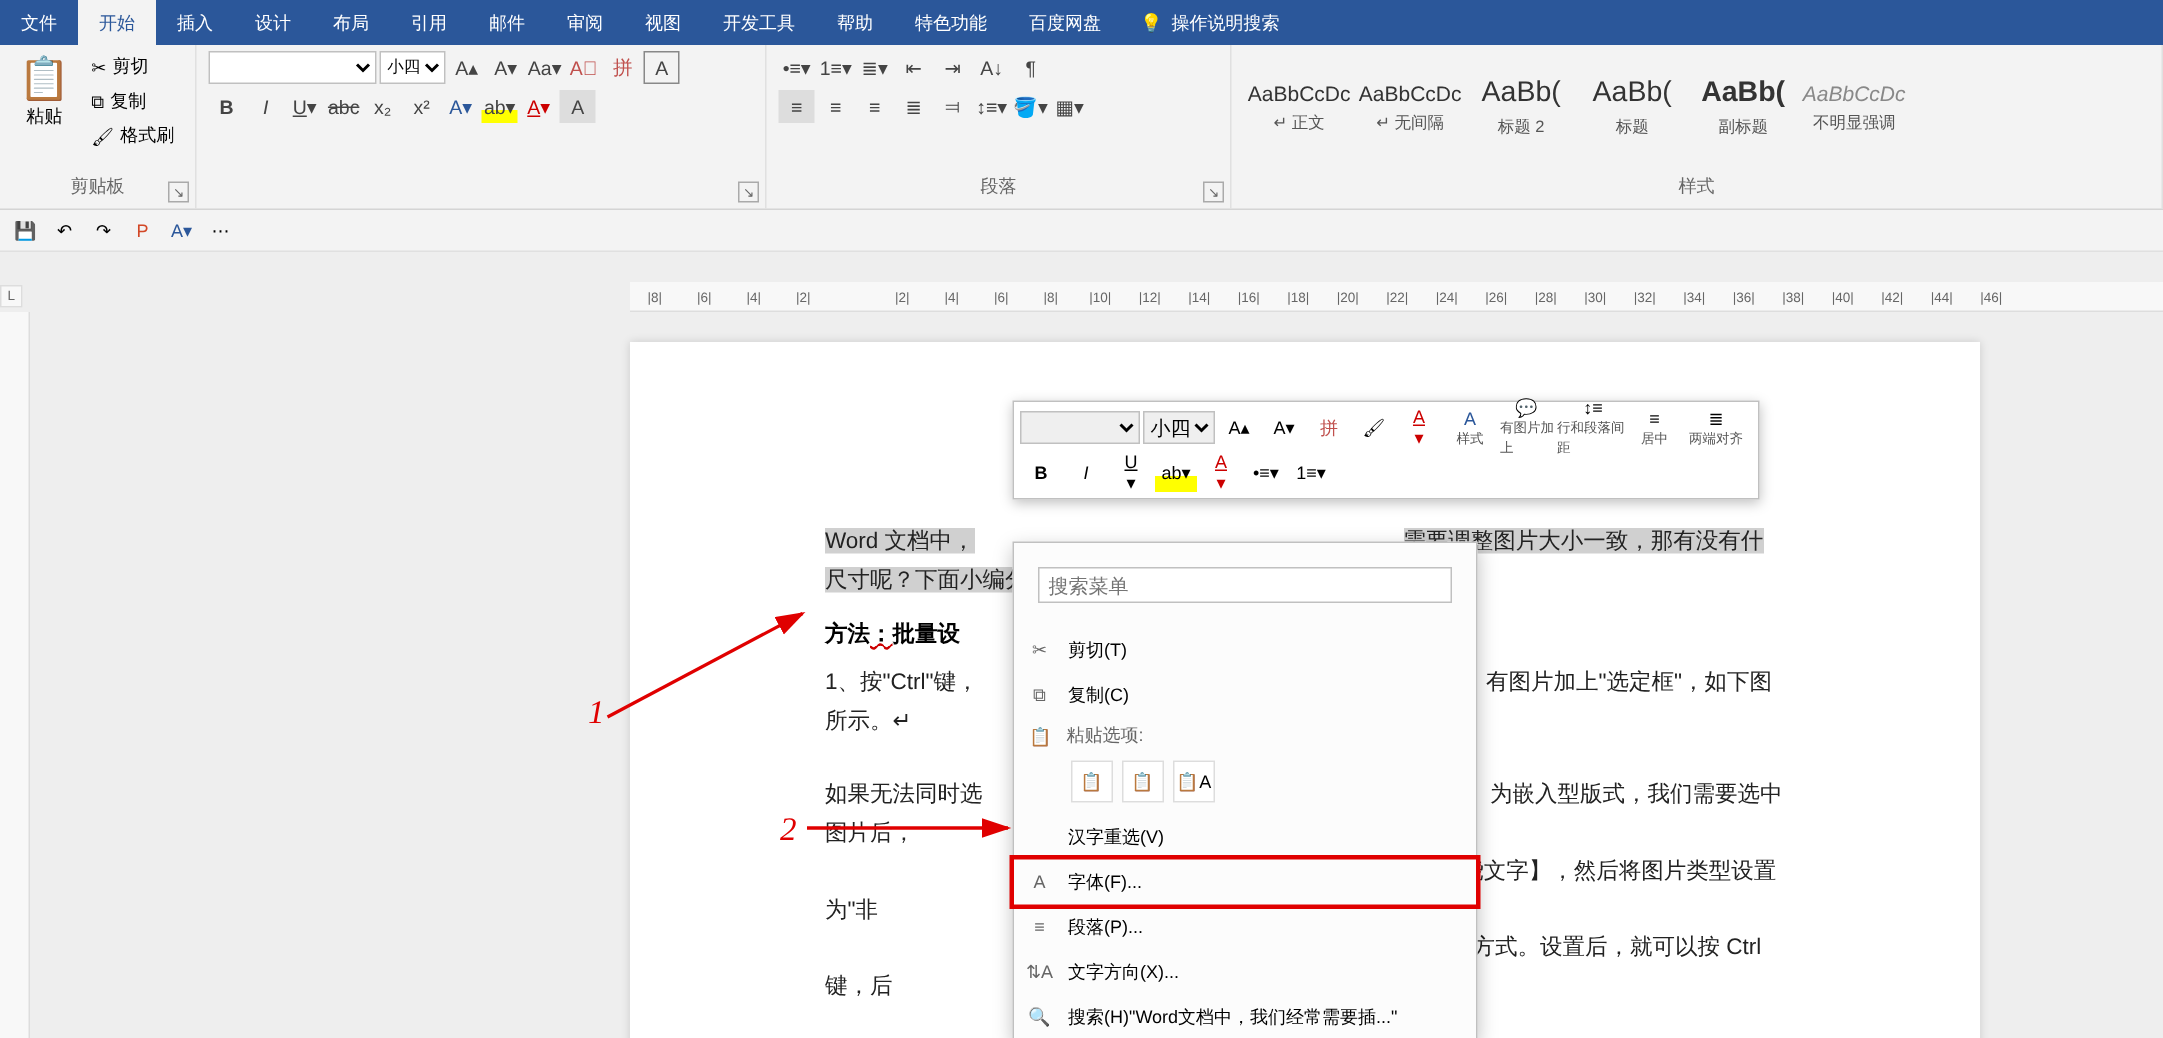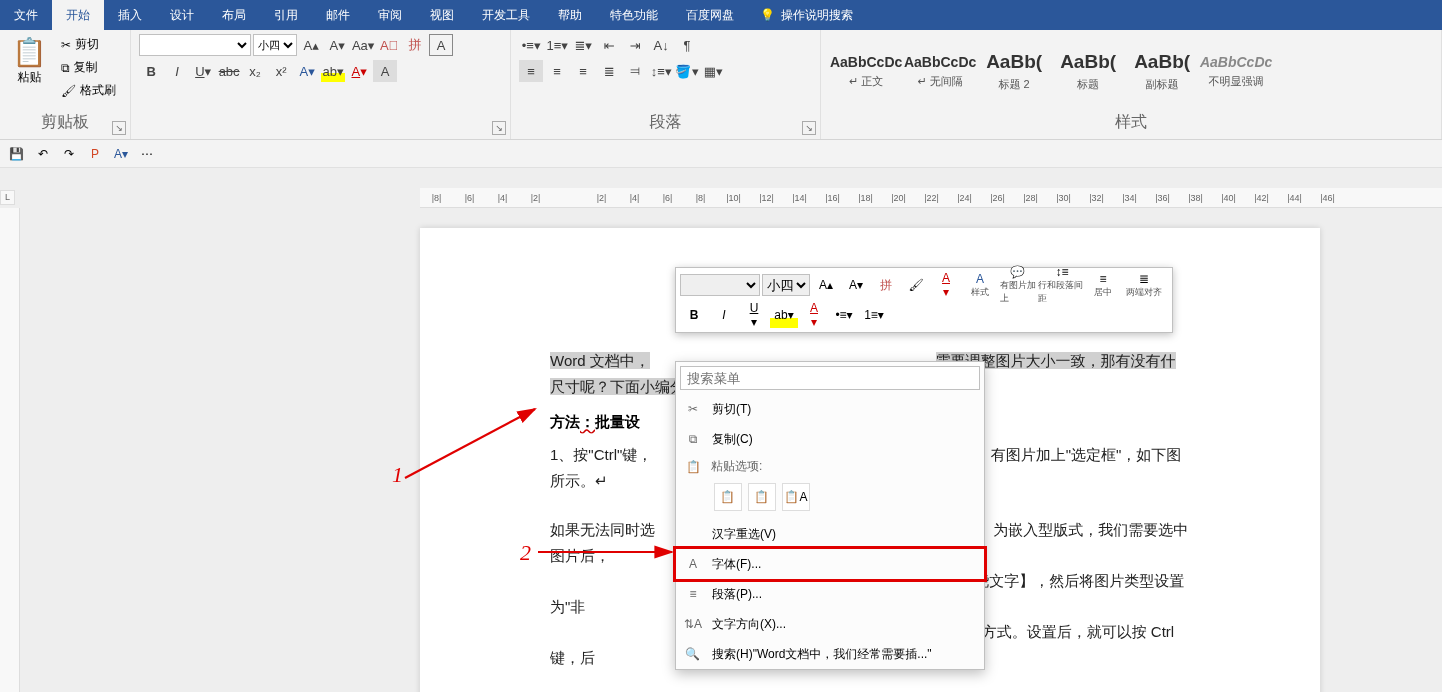--- a/index.html
+++ b/index.html
@@ -3,53 +3,53 @@
 <meta charset="utf-8">
 <style>
 * { box-sizing: border-box; margin: 0; padding: 0; }
 body { font-family: "Microsoft YaHei", "Segoe UI", sans-serif; font-size: 12px; background: #f0f0f0; width: 1442px; height: 692px; overflow: hidden; position: relative; }
 .menubar { background: #2b579a; height: 30px; display: flex; align-items: center; color: #fff; }
 .menubar .tab { padding: 0 14px; height: 30px; line-height: 30px; cursor: pointer; }
 .menubar .tab.active { background: #f3f3f3; color: #2b579a; }
 .menubar .tell-me { display: flex; align-items: center; gap: 6px; padding: 0 12px; }
 .ribbon { background: #f3f3f3; border-bottom: 1px solid #d4d4d4; height: 110px; display: flex; }
 .ribbon-group { border-right: 1px solid #e0e0e0; padding: 4px 8px; display: flex; flex-direction: column; justify-content: space-between; height: 100%; position: relative; }
-.ribbon-group-label { text-align: center; color: #666; font-size: 16px; padding: 2px 0; }
+.ribbon-group-label { text-align: center; color: #666; font-size: 12px; padding: 2px 0; }
 .ribbon-group-body { flex: 1; display: flex; align-items: flex-start; gap: 4px; }
 .big-btn { display: flex; flex-direction: column; align-items: center; justify-content: center; padding: 2px 4px; cursor: pointer; }
 .big-btn .icon { font-size: 28px; }
 .btn-stack { display: flex; flex-direction: column; gap: 2px; }
 .small-btn { padding: 2px 6px; cursor: pointer; display: flex; align-items: center; gap: 4px; }
 .font-select { width: 112px; height: 22px; border: 1px solid #c0c0c0; background: #fff; }
 .size-select { width: 44px; height: 22px; border: 1px solid #c0c0c0; background: #fff; font-size: 11px; }
 .mini-btn { width: 24px; height: 22px; display: inline-flex; align-items: center; justify-content: center; cursor: pointer; font-size: 13px; color: #444; }
 .style-gallery { display: flex; align-items: center; }
 .style-item { width: 74px; height: 74px; border: 1px solid transparent; display: flex; flex-direction: column; align-items: center; justify-content: center; cursor: pointer; }
-.style-item .preview { font-size: 14px; color: #333; font-weight: bold; }
+.style-item .preview { font-size: 14px; color: #333; }
 .style-item.big .preview { font-size: 26px; font-weight: bold; }
 .style-item .style-name { font-size: 11px; color: #555; margin-top: 4px; }
 .dialog-launcher { position: absolute; bottom: 4px; right: 4px; width: 14px; height: 14px; border: 1px solid #aaa; font-size: 9px; display:flex; align-items:center; justify-content:center; color:#666; cursor:pointer; }
 .qat { height: 28px; display: flex; align-items: center; gap: 8px; padding: 0 8px; background: #f3f3f3; border-bottom: 1px solid #e0e0e0; }
 .qat .qicon { width: 18px; height: 18px; display: flex; align-items: center; justify-content: center; cursor: pointer; }
 .doc-area { position: relative; background: #eeeeee; height: calc(692px - 30px - 110px - 28px); overflow: hidden; }
 .vruler { position: absolute; left: 0; top: 40px; width: 20px; bottom: 0; background: #f8f8f8; border-right: 1px solid #ddd; }
 .hruler { position: absolute; left: 420px; right: 0; top: 20px; height: 20px; background: #f8f8f8; border-bottom: 1px solid #ddd; font-size: 9px; color: #666; display: flex; align-items: center; overflow: hidden; }
 .hruler .tick { width: 33px; text-align: center; flex-shrink: 0; }
 .page { position: absolute; left: 420px; top: 60px; width: 900px; height: 1200px; background: #fff; box-shadow: 0 0 6px rgba(0,0,0,0.15); padding: 120px 130px 60px 130px; }
 .page .selected-text { background: #d0d0d0; }
 .doc-text { font-size: 15px; line-height: 1.7; color: #222; }
 .doc-heading { font-weight: bold; font-size: 15px; margin-top: 14px; }
 .squiggle { text-decoration: underline wavy #c00; text-decoration-skip-ink: none; }
 .mini-toolbar { position: absolute; background: #fff; border: 1px solid #c0c0c0; box-shadow: 0 2px 8px rgba(0,0,0,0.25); padding: 4px; }
 .mini-toolbar .row { display: flex; align-items: center; gap: 2px; }
 .mini-toolbar .mt-btn { width: 28px; height: 26px; display: flex; flex-direction: column; align-items: center; justify-content: center; cursor: pointer; font-size: 12px; }
 .mini-toolbar .mt-btn .lbl { font-size: 9px; color: #555; }
 .mini-toolbar .mt-sel { height: 22px; border: 1px solid #c0c0c0; }
 .context-menu { position: absolute; background: #fcfcfc; border: 1px solid #c0c0c0; box-shadow: 0 4px 12px rgba(0,0,0,0.25); width: 310px; }
-.context-menu .search { margin: 4px; }
+.context-menu .search { margin: 16px; }
 .context-menu .search input { width: 100%; height: 24px; border: 1px solid #c0c0c0; padding: 0 6px; }
 .context-menu .item { display: flex; align-items: center; height: 30px; padding: 0 8px; cursor: pointer; gap: 10px; }
 .context-menu .item .micon { width: 18px; text-align: center; color: #666; }
 .context-menu .section-label { padding: 4px 10px; color: #666; font-size: 12px; display:flex; align-items:center; gap:10px; }
 .context-menu .paste-opts { display: flex; gap: 6px; padding: 4px 38px 8px; }
 .context-menu .paste-opts .po { width: 28px; height: 28px; border: 1px solid #ddd; display:flex; align-items:center; justify-content:center; cursor:pointer; background:#fff; }
 .context-menu .highlight-red { outline: 3px solid #e00000; }
 .annotation { position: absolute; pointer-events: none; }
 .arrow-line { stroke: #e00000; stroke-width: 2.2; fill: none; }
 .arrow-head { fill: #e00000; }

